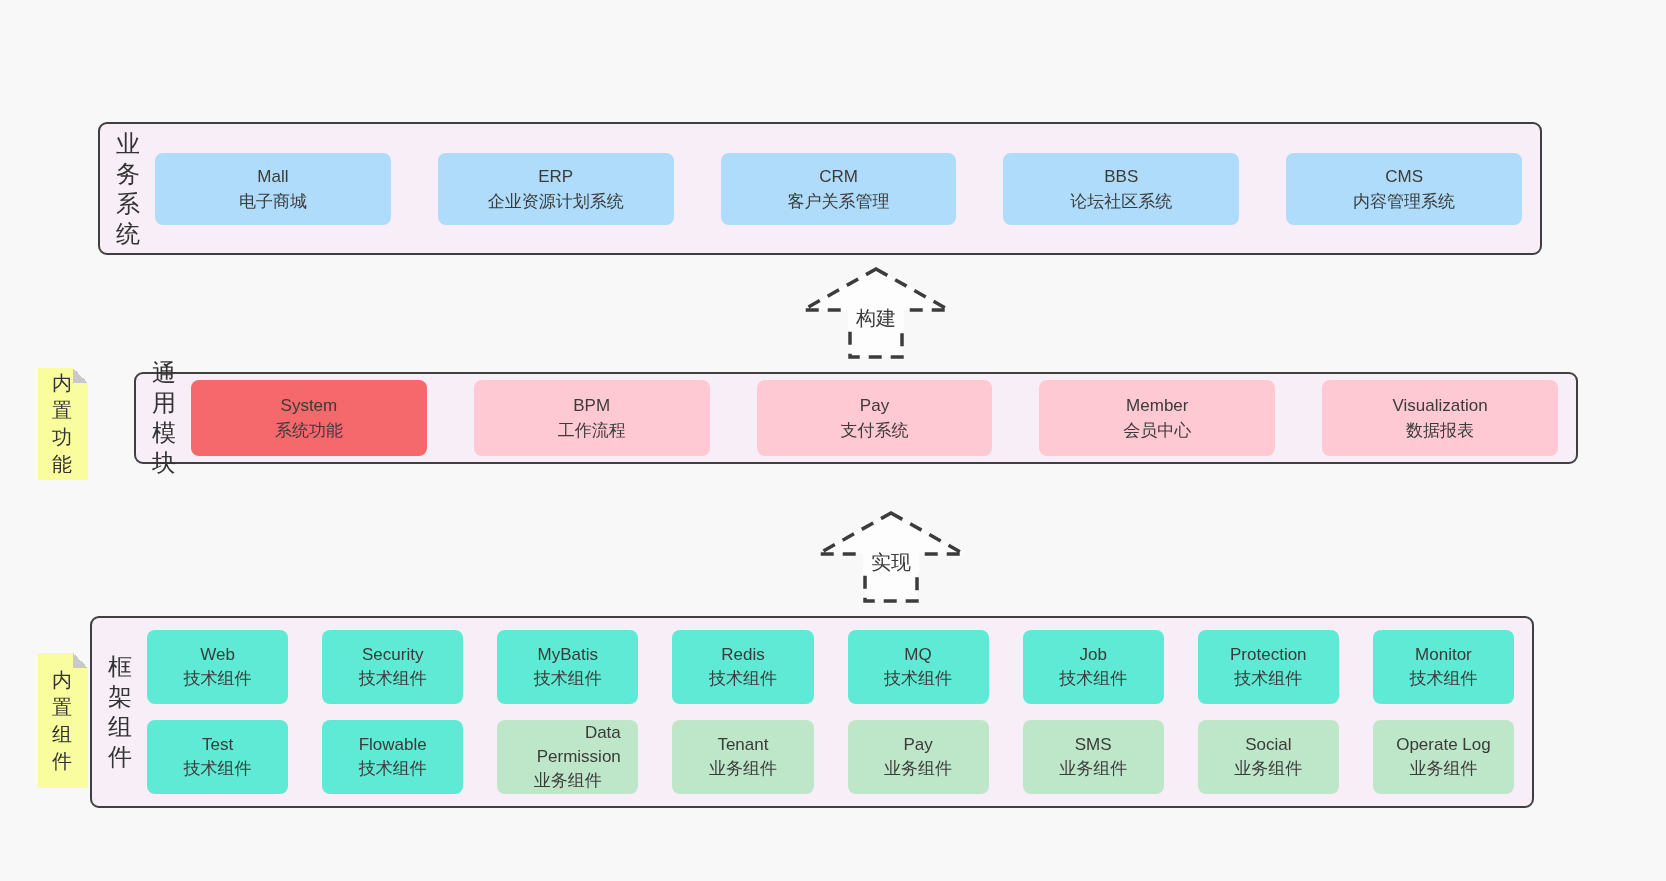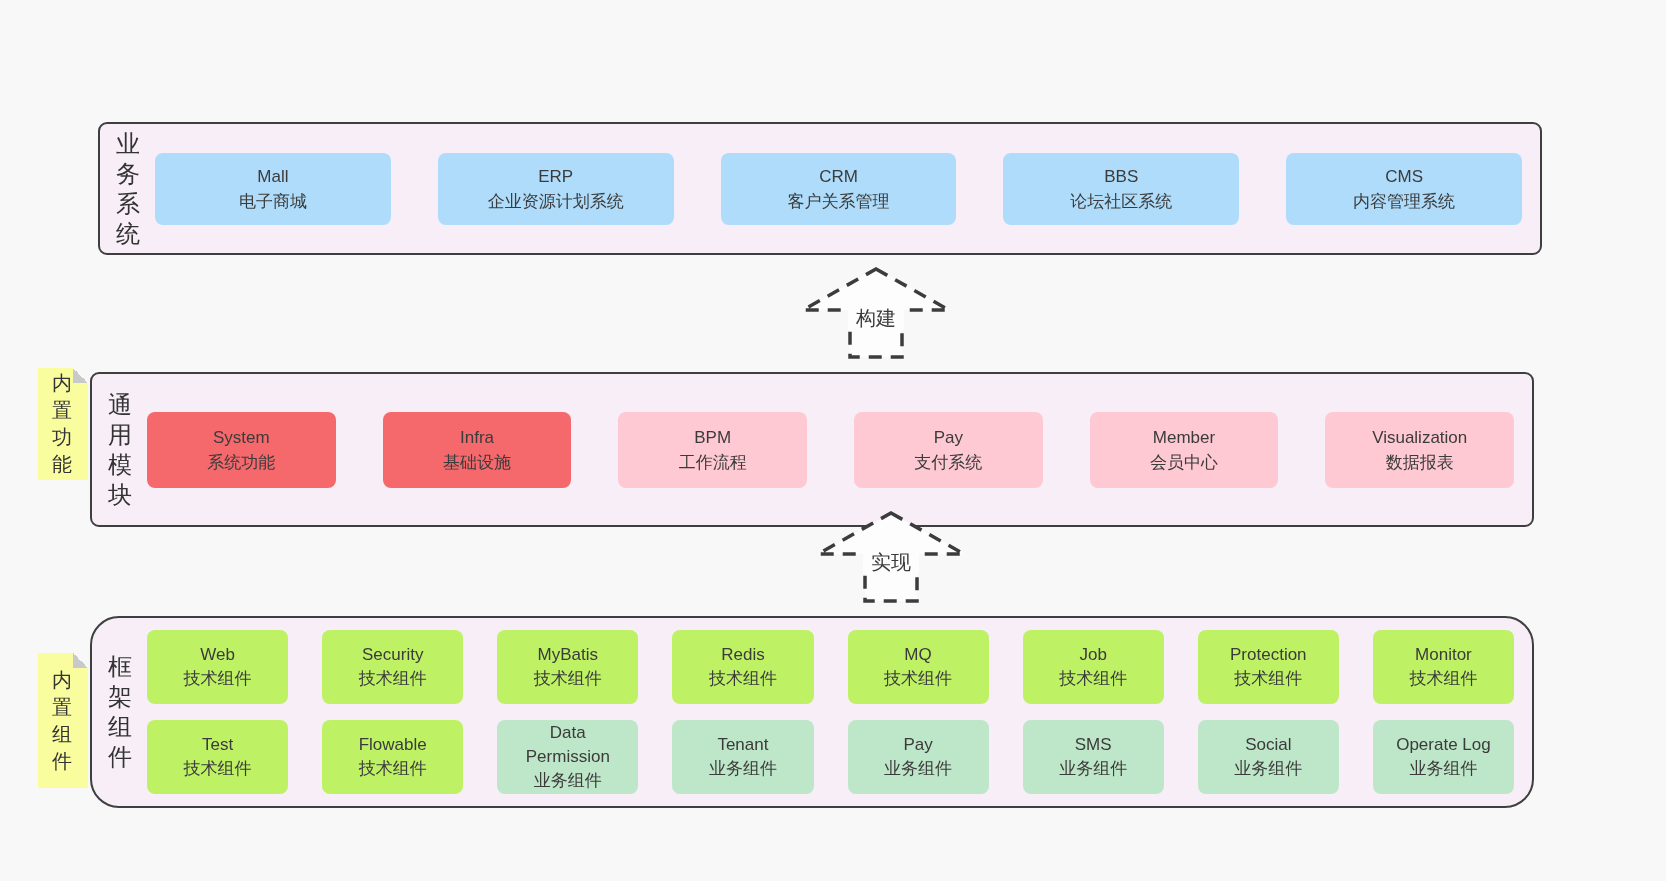--- a/index.html
+++ b/index.html
@@ -7,49 +7,49 @@
     width:1666px;height:881px;position:relative;overflow:hidden;
     background:#f8f8f8;
     font-family:"Liberation Sans","DejaVu Sans",sans-serif;
     color:#3b3b3b;
   }
   .section{
     position:absolute;left:90px;width:1444px;box-sizing:border-box;
     background:#f7eef7;border:2px solid #3f3f3f;border-radius:9px;
   }
   #section-0{top:122px;height:133px;margin-left:8px;}
-  #section-1{top:372px;height:155px;}
-  #section-2{top:616px;height:192px;border-radius:29px;}
+  #section-1{top:372px;height:92px;margin-left:44px;}
+  #section-2{top:616px;height:192px;}
   .section-label{
     position:absolute;left:13px;top:50%;transform:translateY(-50%);
     width:30px;font-size:24px;line-height:30px;color:#333;
     text-align:center;word-break:break-all;
   }
   .boxes{
     position:absolute;left:55px;right:18px;top:50%;transform:translateY(-50%);
     display:flex;flex-direction:column;gap:16px;
   }
   .row{display:flex;}
   .row.cols-6{gap:47px;}
   .row.cols-8{gap:34px;}
   .box{
     flex:1;border-radius:8px;display:flex;flex-direction:column;
-    align-items:center;justify-content:center;text-align:center;
+    align-items:center;justify-content:center;text-align:right;
     padding:2px 13px;box-sizing:border-box;
   }
   #section-0 .box{height:72px;}
   #section-1 .box{height:76px;}
   #section-2 .box{height:74px;}
   .box-title,.box-subtitle{font-size:17px;line-height:25px;}
   #section-2 .box-title,#section-2 .box-subtitle{line-height:24px;}
   .row.cols-8 .box-title{max-width:106px;}
   .box.blue{background:#aedcfa;}
   .box.red{background:#f5696c;}
   .box.pink{background:#fec9d3;}
-  .box.green{background:#bef264;}
+  .box.green{background:#5eead4;}
   .box.lightgreen{background:#bee6c8;}
   .note{
     position:absolute;left:38px;width:50px;background:#fafd9e;
     display:flex;align-items:center;justify-content:center;
   }
   #note-1{top:368px;height:112px;}
   #note-2{top:653px;height:135px;}
   .note::after{
     content:"";position:absolute;top:0;right:0;width:15px;height:15px;
     background:linear-gradient(45deg,#c9c9c9 50%,#f8f8f8 50%);
@@ -112,24 +112,20 @@
 </div>
 
 <div class="section" id="section-1">
   <div class="section-label">通用模块</div>
   <div class="boxes">
       <div class="row cols-6">
         <div class="box red">
           <div class="box-title">System</div>
           <div class="box-subtitle">系统功能</div>
         </div>
-        <div class="box red">
-          <div class="box-title">Infra</div>
-          <div class="box-subtitle">基础设施</div>
-        </div>
         <div class="box pink">
           <div class="box-title">BPM</div>
           <div class="box-subtitle">工作流程</div>
         </div>
         <div class="box pink">
           <div class="box-title">Pay</div>
           <div class="box-subtitle">支付系统</div>
         </div>
         <div class="box pink">
           <div class="box-title">Member</div>

